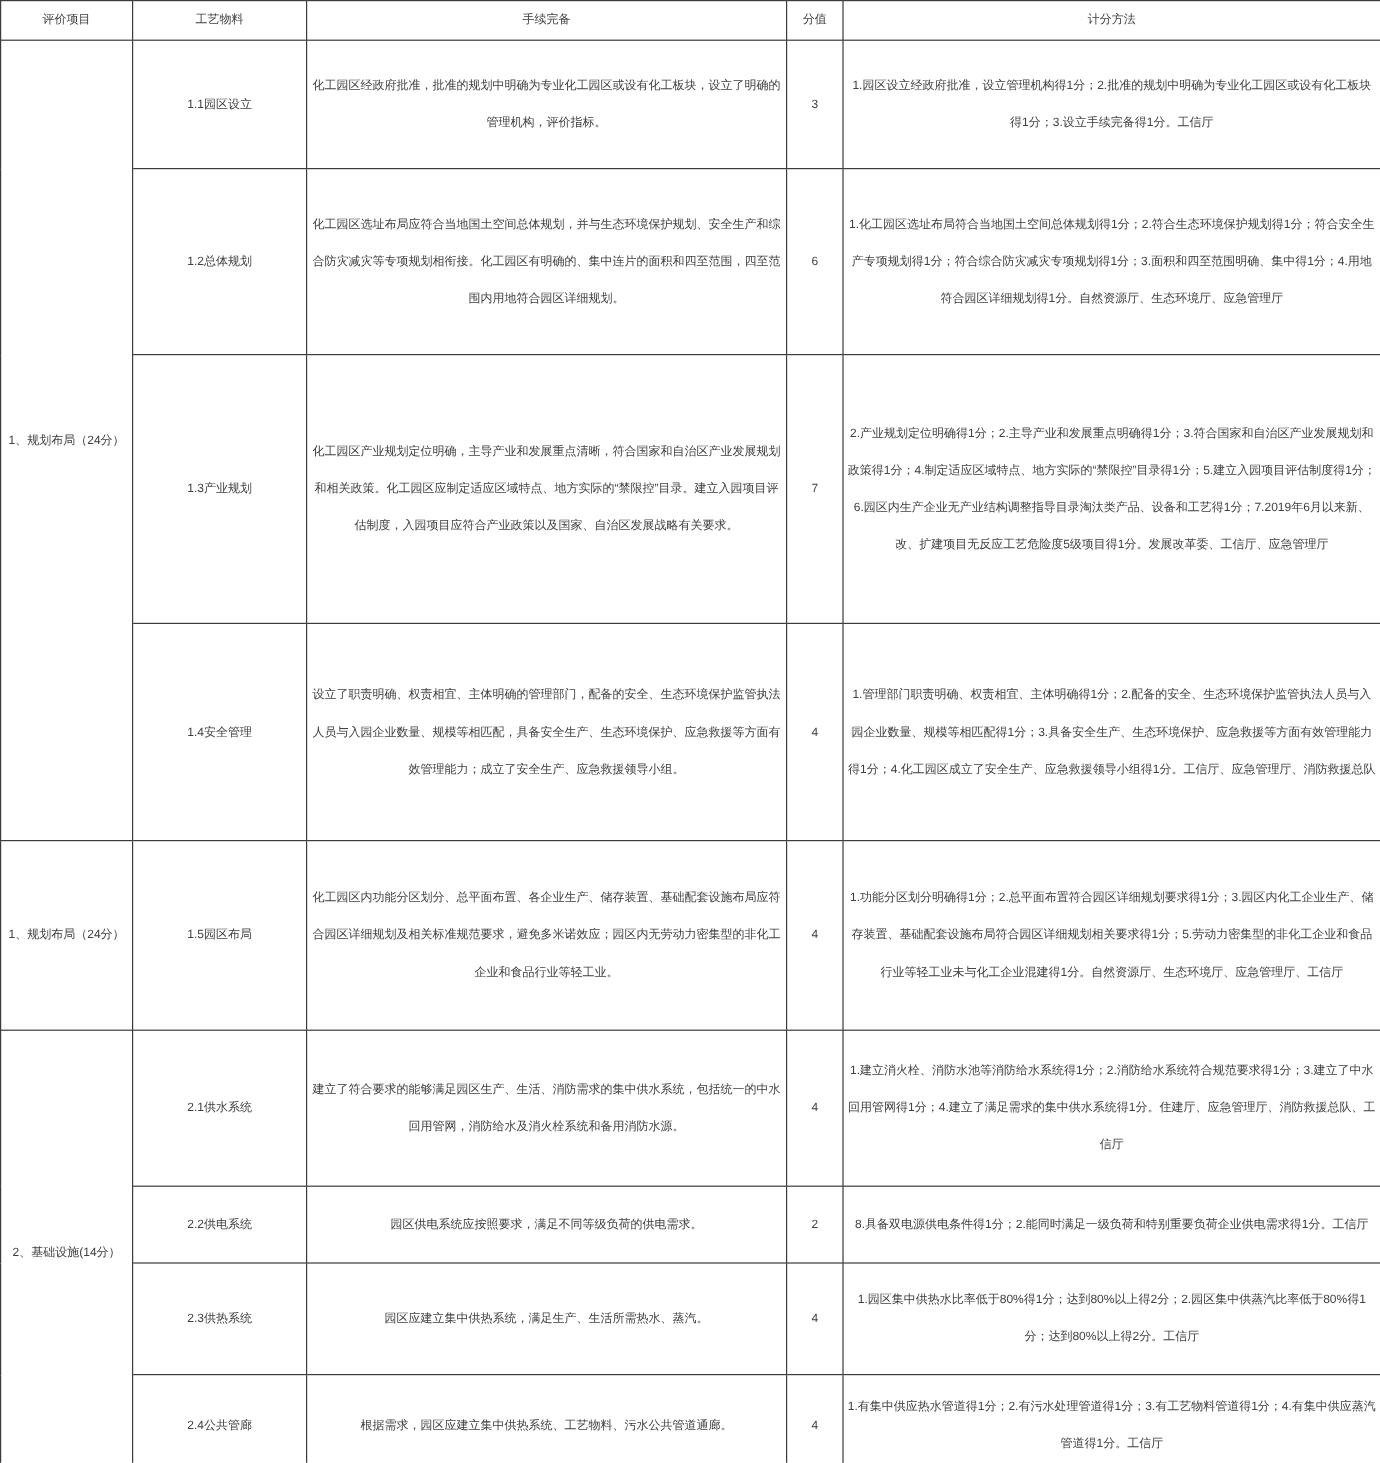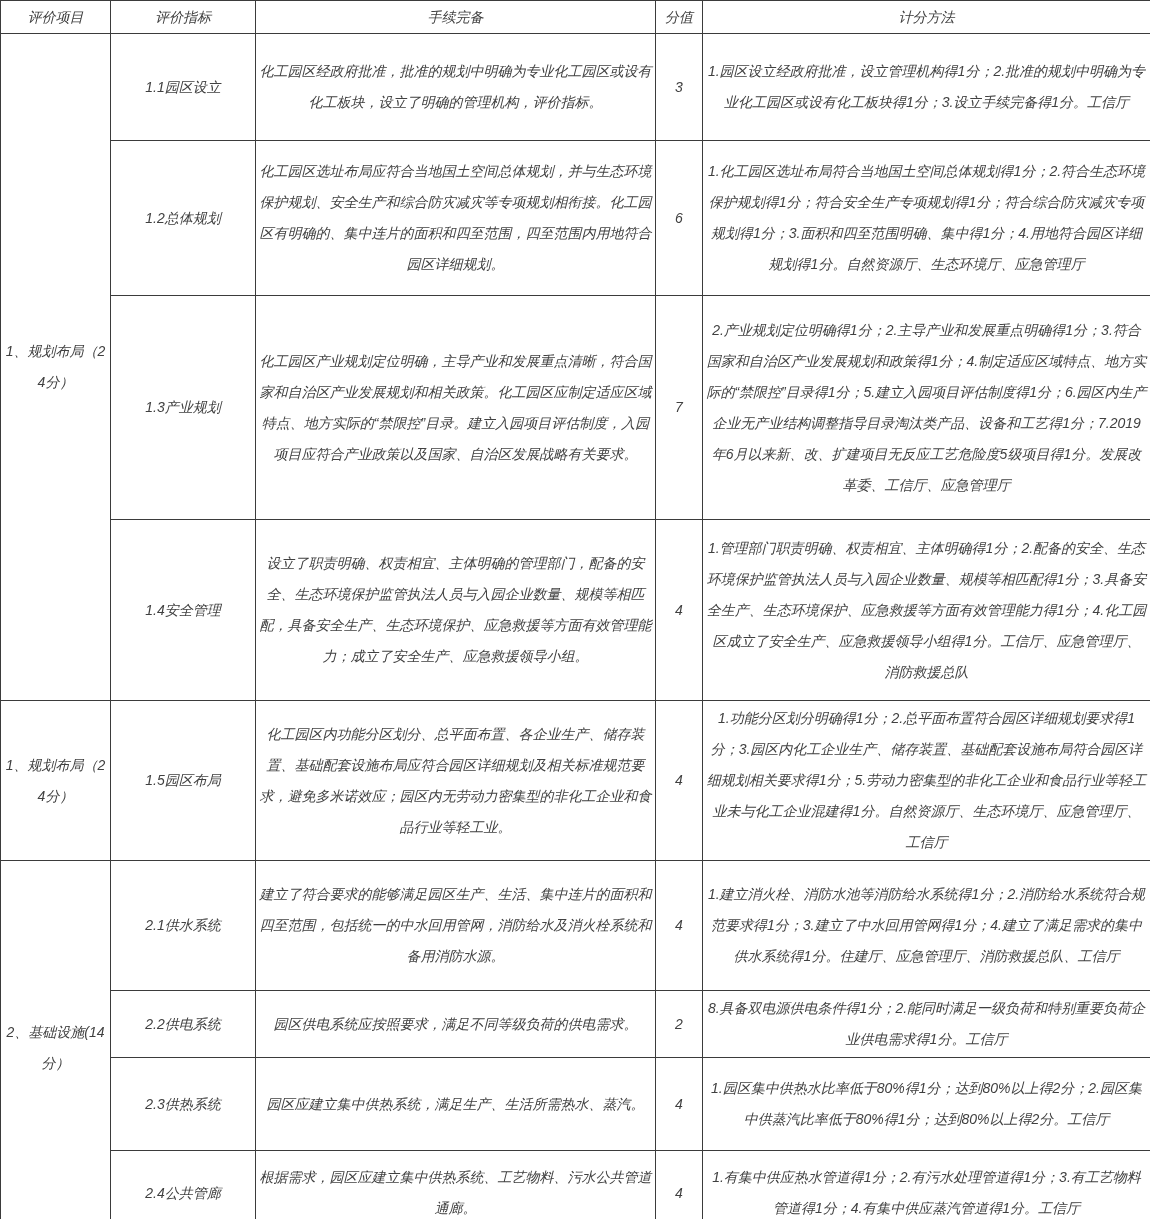--- a/index.html
+++ b/index.html
@@ -14,29 +14,28 @@
     width: 1150px;
     border-collapse: collapse;
     table-layout: fixed;
     font-family: "Liberation Sans", "DejaVu Sans", sans-serif;
     color: #404040;
   }
   table.eval th,
   table.eval td {
     border: 1px solid #3b3b3b;
     vertical-align: middle;
-    font-size: 14px;
+    font-size: 10px;
     font-weight: normal;
     line-height: 31px;
     padding: 2px 3px;
     text-align: center;
     word-break: break-all;
     overflow: hidden;
     background: #ffffff;
-    font-style: italic;
   }
   table.eval thead th {
     height: 28px;
     line-height: 18px;
     padding: 2px 2px;
   }
   col.c-project  { width: 110px; }
   col.c-indicator{ width: 145px; }
   col.c-content  { width: 400px; }
   col.c-score    { width: 47px;  }
@@ -58,21 +57,21 @@
   <colgroup>
     <col class="c-project">
     <col class="c-indicator">
     <col class="c-content">
     <col class="c-score">
     <col class="c-method">
   </colgroup>
   <thead>
     <tr>
       <th>评价项目</th>
-      <th>评价指标</th>
+      <th>工艺物料</th>
       <th>手续完备</th>
       <th>分值</th>
       <th>计分方法</th>
     </tr>
   </thead>
   <tbody>
 
     <tr class="h-r1">
       <td rowspan="4">1、规划布局（24分）</td>
       <td>1.1园区设立</td>
@@ -103,21 +102,21 @@
       <td>1、规划布局（24分）</td>
       <td>1.5园区布局</td>
       <td>化工园区内功能分区划分、总平面布置、各企业生产、储存装置、基础配套设施布局应符合园区详细规划及相关标准规范要求，避免多米诺效应；园区内无劳动力密集型的非化工企业和食品行业等轻工业。</td>
       <td>4</td>
       <td>1.功能分区划分明确得1分；2.总平面布置符合园区详细规划要求得1分；3.园区内化工企业生产、储存装置、基础配套设施布局符合园区详细规划相关要求得1分；5.劳动力密集型的非化工企业和食品行业等轻工业未与化工企业混建得1分。自然资源厅、生态环境厅、应急管理厅、工信厅</td>
     </tr>
 
     <tr class="h-r6">
       <td rowspan="4">2、基础设施(14分）</td>
       <td>2.1供水系统</td>
-      <td>建立了符合要求的能够满足园区生产、生活、集中连片的面积和四至范围，包括统一的中水回用管网，消防给水及消火栓系统和备用消防水源。</td>
+      <td>建立了符合要求的能够满足园区生产、生活、消防需求的集中供水系统，包括统一的中水回用管网，消防给水及消火栓系统和备用消防水源。</td>
       <td>4</td>
       <td>1.建立消火栓、消防水池等消防给水系统得1分；2.消防给水系统符合规范要求得1分；3.建立了中水回用管网得1分；4.建立了满足需求的集中供水系统得1分。住建厅、应急管理厅、消防救援总队、工信厅</td>
     </tr>
     <tr class="h-r7">
       <td>2.2供电系统</td>
       <td>园区供电系统应按照要求，满足不同等级负荷的供电需求。</td>
       <td>2</td>
       <td>8.具备双电源供电条件得1分；2.能同时满足一级负荷和特别重要负荷企业供电需求得1分。工信厅</td>
     </tr>
     <tr class="h-r8">

